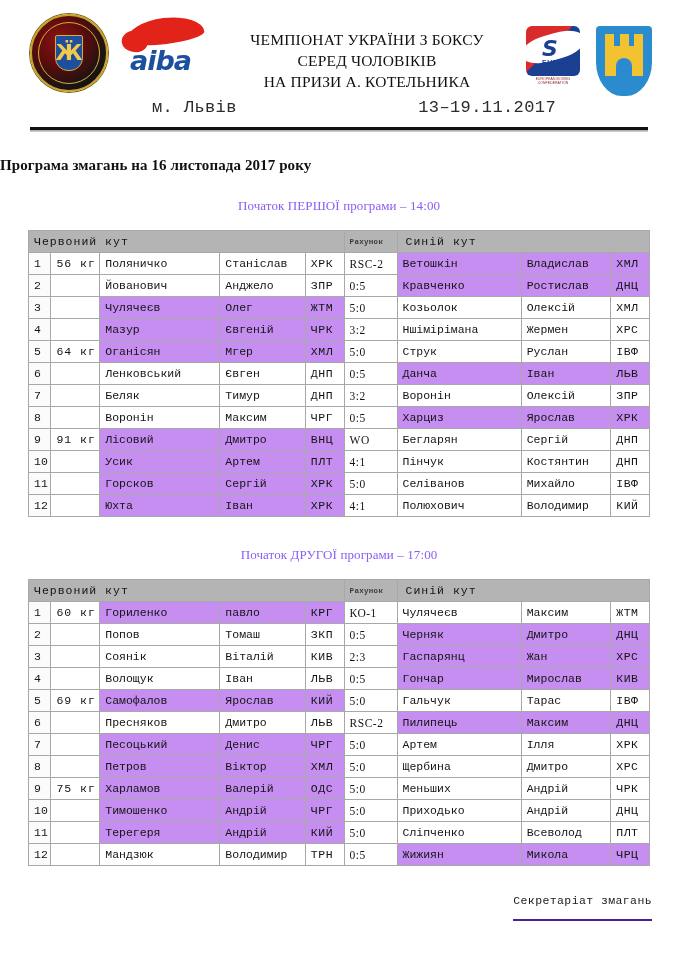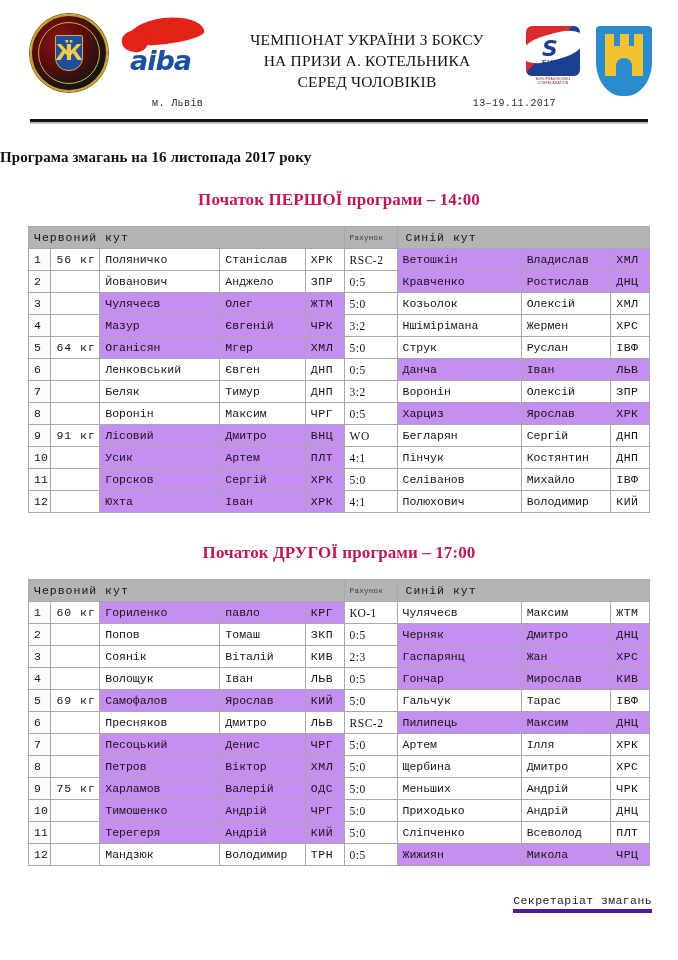--- a/index.html
+++ b/index.html
@@ -74,35 +74,35 @@
   .lviv-t1{left:9px;} .lviv-t2{left:23.5px;} .lviv-t3{left:38px;}
   .lviv-lion{position:absolute;left:16px;top:26px;width:24px;height:20px;
     background:#f2c230;border-radius:40% 50% 30% 50%;}
   .lviv-arch{position:absolute;left:20px;top:32px;width:16px;height:18px;
     background:#2a8ccf;border-radius:8px 8px 0 0;}
 
   .subline{
     display:flex;justify-content:space-between;
     padding:2px 122px 0 152px;
     font-family:"Liberation Mono",monospace;
-    font-size:10px;color:#2b2b2b;letter-spacing:.4px;
+    font-size:17px;color:#2b2b2b;letter-spacing:.4px;
   }
   .rule{
     margin:10px 30px 0 30px;height:5px;
     background:linear-gradient(180deg,#121212 0%,#121212 55%,#9a9a9a 56%,#d9d9d9 100%);
   }
 
   
   .prog-title{
     text-align:left;font-family:"Liberation Serif",serif;font-weight:bold;
     font-size:15px;color:#111;margin-top:25px;letter-spacing:.1px;
   }
   .sect-title{
-    text-align:center;font-family:"Liberation Serif",serif;font-weight:bold;
-    font-size:17px;color:#be185d;margin-top:24px;margin-bottom:16px;letter-spacing:.1px;
+    text-align:center;font-family:"Liberation Serif",serif;font-weight:normal;
+    font-size:13px;color:#8b5cf6;margin-top:24px;margin-bottom:16px;letter-spacing:.1px;
   }
   .sect-title.second{margin-top:30px;}
 
   
   .tbl-wrap{margin:12px 28px;}
   table.bouts{
     border-collapse:collapse;width:100%;
     font-family:"Liberation Mono",monospace;
     table-layout:fixed;
     border:1px solid #8d8d8d;
@@ -114,21 +114,21 @@
     color:#141414;
     height:21px;
     padding:0 5px;
     white-space:nowrap;
     overflow:hidden;
     text-align:left;
     vertical-align:middle;
   }
   thead td{background:#b4b4b4;color:#111;text-align:center;}
   thead td.corner-red{font-size:11.5px;letter-spacing:1px;}
-  thead td.score-h{font-size:7.5px;color:#3a3a3a;letter-spacing:.3px;}
+  thead td.score-h{font-size:7.5px;color:#3a3a3a;letter-spacing:.3px;font-weight:bold;}
   thead td.corner-blue{text-align:left;padding-left:8px;letter-spacing:1px;}
 
   td.idx{text-align:center;font-size:7.5px;color:#7d7d7d;background:#fbfbfb;}
   td.wt{text-align:center;font-size:11.5px;letter-spacing:1px;}
   td.score{text-align:center;font-size:10.5px;letter-spacing:.5px;font-family:Liberation Serif, serif;}
   td.abbr{text-align:center;letter-spacing:.5px;}
 
   .hl{background:#c58ef0;}
 
   
@@ -140,21 +140,21 @@
   col.c-score{width:52px;}
   col.c-sur2{width:122px;}
   col.c-name2{width:88px;}
   col.c-abbr2{width:38px;}
 
   .sig{
     text-align:right;margin:28px 26px 0 0;
     font-family:"Liberation Mono",monospace;font-size:11.5px;
     color:#1b1b1b;letter-spacing:.4px;
   }
-  .sig span{border-bottom:4px solid #4c1d95;padding-bottom:2px;}
+  .sig span{border-bottom:2px solid #4c1d95;padding-bottom:12px;}
 </style>
 </head>
 <body>
 
 <div class="page">
 
   <div class="masthead">
 
     <div class="logo-left">
       <div class="emblem">
@@ -164,22 +164,22 @@
       </div>
       <div class="aiba">
         <div class="aiba-swoosh"></div>
         <div class="aiba-swoosh2"></div>
         <div class="aiba-text">aiba</div>
       </div>
     </div>
 
     <div class="title-block">
       <div>ЧЕМПІОНАТ УКРАЇНИ З БОКСУ</div>
+      <div>СЕРЕД ЧОЛОВІКІВ</div>
       <div>НА ПРИЗИ А. КОТЕЛЬНИКА</div>
-      <div>СЕРЕД ЧОЛОВІКІВ</div>
     </div>
 
     <div class="logo-right">
       <div class="eubc">
         <div class="eubc-box">
           <div class="eubc-wave"></div>
           <div class="eubc-s">S</div>
           <div class="eubc-label">EUBC</div>
         </div>
         <div class="eubc-sub">EUROPEAN BOXING CONFEDERATION</div>

